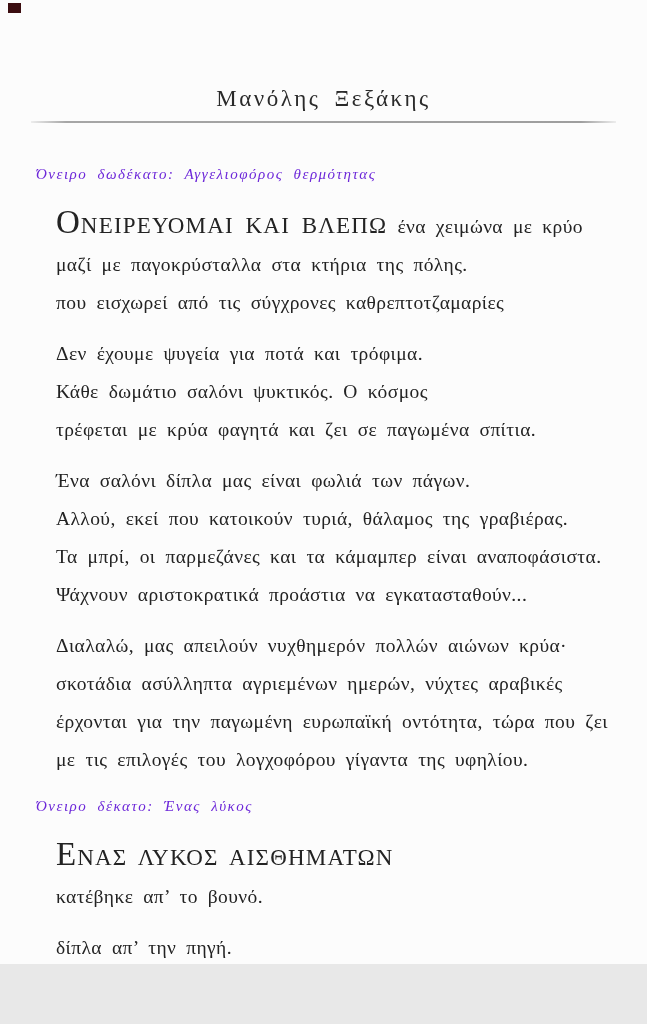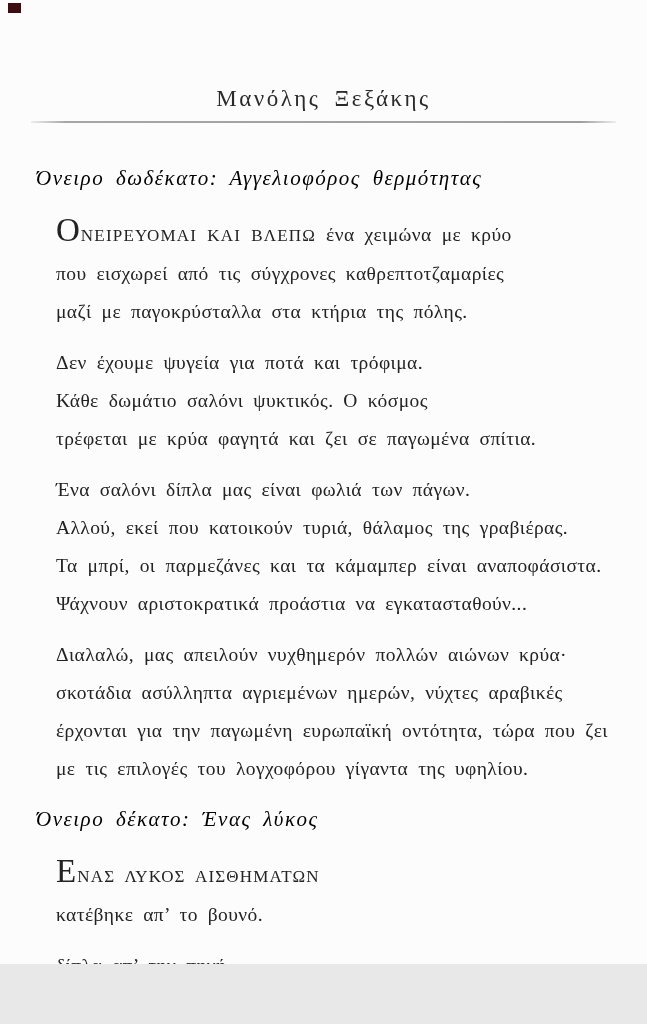--- a/index.html
+++ b/index.html
@@ -48,26 +48,26 @@
   .header-rule {
     height: 2px;
     margin: 9px 31px 0 31px;
     border: none;
     background: linear-gradient(to right,
       rgba(150,150,150,0.15), #a6a6a6 6%, #9e9e9e 94%, rgba(150,150,150,0.15));
   }
   .poem-title {
     margin: 16px;
     margin-left: 36px;
-    font-size: 21px;
+    font-size: 15px;
     font-weight: normal;
     font-style: italic;
     letter-spacing: 1.5px;
     word-spacing: 5px;
-    color: #000000;
+    color: #6d28d9;
   }
   .poem-title.first {
     margin-top: 43px;
   }
   .poem-title.second {
     margin-top: 19px;
   }
   .stanza {
     margin: 0 0 0 56px;
     padding: 0;
@@ -84,21 +84,21 @@
     line-height: 38px;
     letter-spacing: 0.4px;
     word-spacing: 0.24em;
     white-space: nowrap;
   }
   .drop-initial {
     font-size: 33px;
     letter-spacing: 1px;
   }
   .lead-caps {
-    font-size: 17px;
+    font-size: 23px;
     letter-spacing: 1.2px;
   }
 </style>
 </head>
 <body>
 
 <div class="page">
 
   <div class="scan-mark top-left"></div>
   <div class="scan-mark bottom"></div>
@@ -106,22 +106,22 @@
   <header>
     <h1 class="author">Μανόλης Ξεξάκης</h1>
     <hr class="header-rule">
   </header>
 
   <section>
     <h2 class="poem-title first">Όνειρο δωδέκατο: Αγγελιοφόρος θερμότητας</h2>
 
     <div class="stanza opening">
       <p class="line"><span class="drop-initial">Ο</span><span class="lead-caps">ΝΕΙΡΕΥΟΜΑΙ ΚΑΙ ΒΛΕΠΩ</span><span> ένα χειμώνα με κρύο</span></p>
+      <p class="line">μαζί με παγοκρύσταλλα στα κτήρια της πόλης.</p>
       <p class="line">που εισχωρεί από τις σύγχρονες καθρεπτοτζαμαρίες</p>
-      <p class="line">μαζί με παγοκρύσταλλα στα κτήρια της πόλης.</p>
     </div>
 
     <div class="stanza following">
       <p class="line">Δεν έχουμε ψυγεία για ποτά και τρόφιμα.</p>
       <p class="line">Κάθε δωμάτιο σαλόνι ψυκτικός. Ο κόσμος</p>
       <p class="line">τρέφεται με κρύα φαγητά και ζει σε παγωμένα σπίτια.</p>
     </div>
 
     <div class="stanza following">
       <p class="line">Ένα σαλόνι δίπλα μας είναι φωλιά των πάγων.</p>

